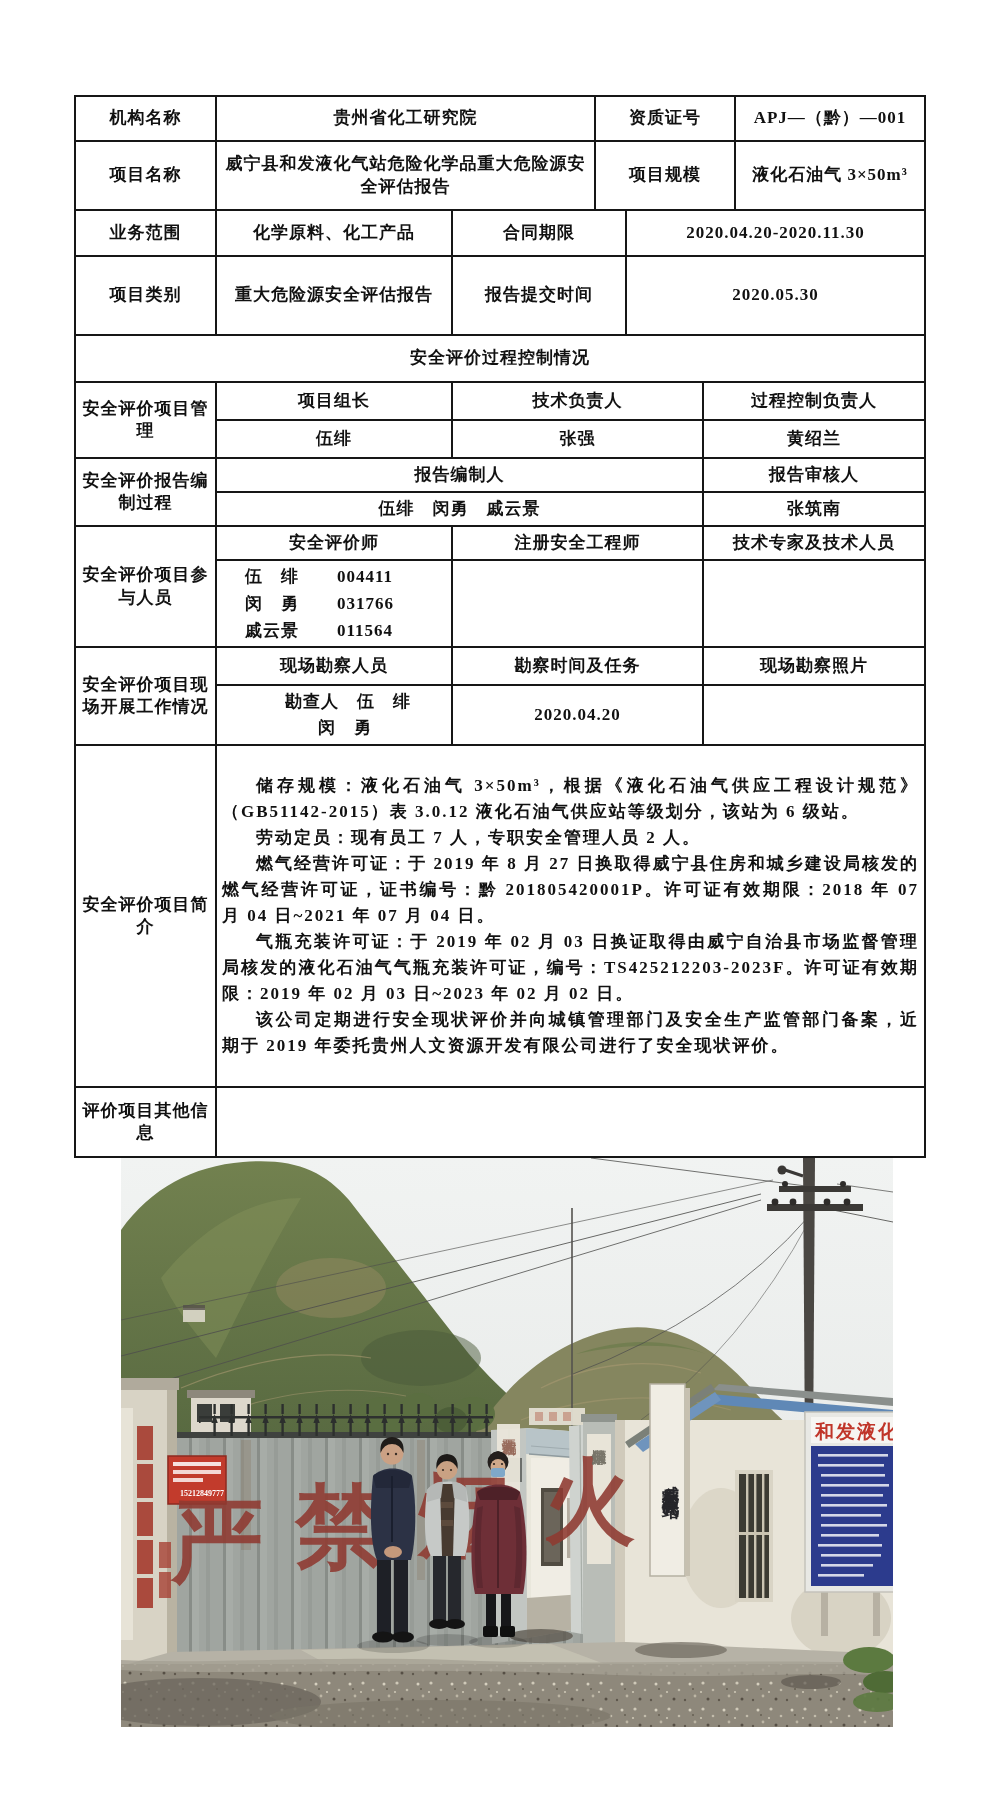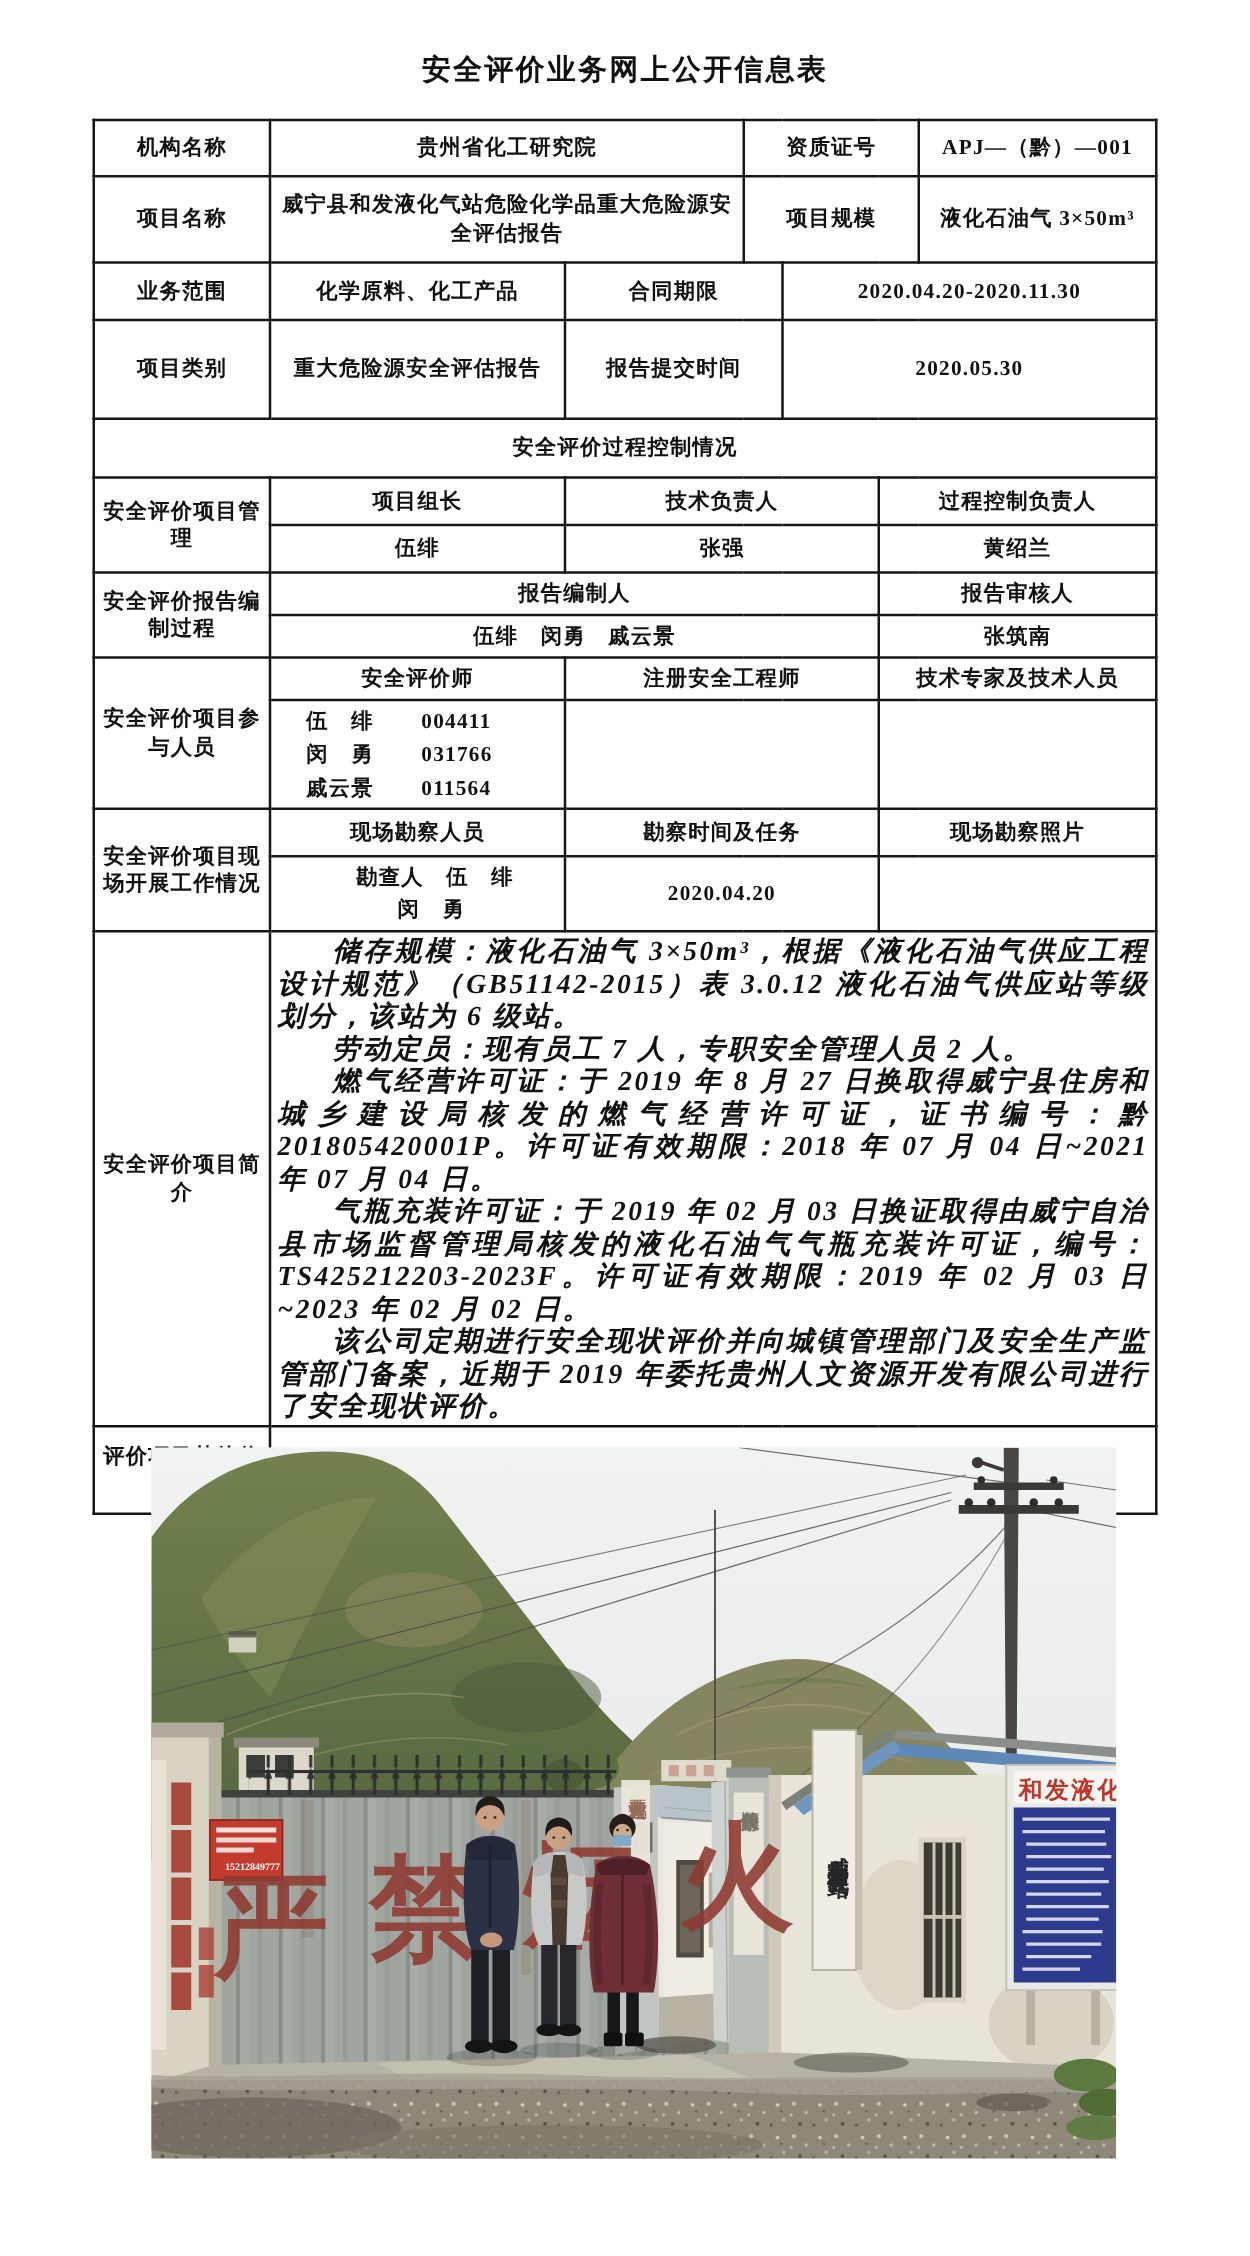--- a/index.html
+++ b/index.html
@@ -3,21 +3,21 @@
 <meta charset="utf-8">
 <style>
   html,body{margin:0;padding:0;background:#ffffff;}
   body{width:1000px;height:1805px;position:relative;font-family:"Liberation Serif","DejaVu Serif",serif;color:#111;}
   .page{position:absolute;inset:0;background:#fff;overflow:hidden;}
   .doc-title{position:absolute;top:40px;left:0;width:100%;text-align:center;font-size:23px;font-weight:bold;letter-spacing:2px;}
   table.info{position:absolute;left:74px;top:95px;width:851px;border-collapse:collapse;table-layout:fixed;font-weight:bold;border-radius:10px;}
   table.info td{border:2px solid #161616;padding:2px 5px;text-align:center;vertical-align:middle;font-size:17px;line-height:1.3;letter-spacing:1px;overflow:hidden;}
   td.tl{text-align:left;}
   td.intro-cell{text-align:justify;padding:4px 10px;}
-  .intro-cell p{margin:0;text-indent:2em;font-size:22px;line-height:26px;letter-spacing:2px;text-align:justify;font-style:italic;}
+  .intro-cell p{margin:0;text-indent:2em;font-size:17px;line-height:26px;letter-spacing:2px;text-align:justify;}
   .p-row{display:flex;align-items:center;padding-left:28px;line-height:27px;}
   .p-row .nm{display:inline-block;width:92px;text-align:justify;}
   .surv1{text-align:center;padding-left:28px;line-height:26px;}
   .surv2{text-align:left;padding-left:96px;line-height:26px;}
   
   .photo{position:absolute;left:121px;top:1158px;width:772px;height:569px;overflow:hidden;background:#eef0ee;}
   .photo svg{position:absolute;left:0;top:0;}
   .ptxt{position:absolute;font-family:"Liberation Serif","DejaVu Serif",serif;}
   .vert{writing-mode:vertical-rl;text-orientation:upright;}
   .slogan{left:50px;top:338px;font-size:92px;font-weight:bold;color:#8f3a31;opacity:.88;white-space:nowrap;letter-spacing:32px;line-height:1;}
@@ -29,21 +29,20 @@
   .couplet-r{left:468px;top:280px;width:20px;height:122px;font-size:15px;color:#6d6a5f;opacity:.9;line-height:20px;}
   .station-sign{left:533px;top:232px;width:28px;height:182px;font-size:17px;font-weight:bold;color:#26262a;letter-spacing:2px;text-align:center;}
   .board-title{left:694px;top:261px;font-size:19px;font-weight:bold;color:#c03529;white-space:nowrap;letter-spacing:2px;}
   .ad-phone{left:49px;top:331px;width:54px;font-size:8px;font-weight:bold;color:#fff;text-align:right;letter-spacing:0;}
 </style>
 </head>
 <body>
 
 <div class="page">
 
-  <div class="doc-title">安全评价业务网上公开信息表</div>
 
   <table class="info">
     <colgroup>
       <col style="width:141px">
         <col style="width:236px">
         <col style="width:143px">
         <col style="width:31px">
         <col style="width:77px">
         <col style="width:32px">
         <col style="width:190px">

